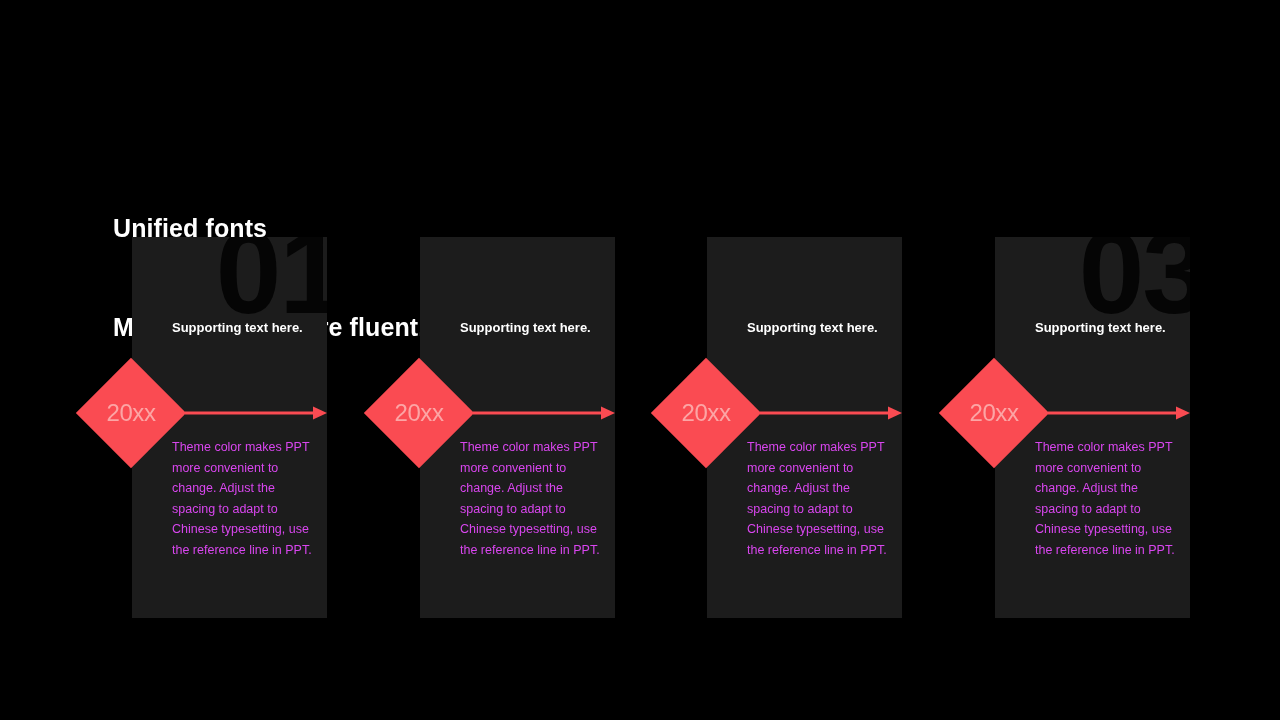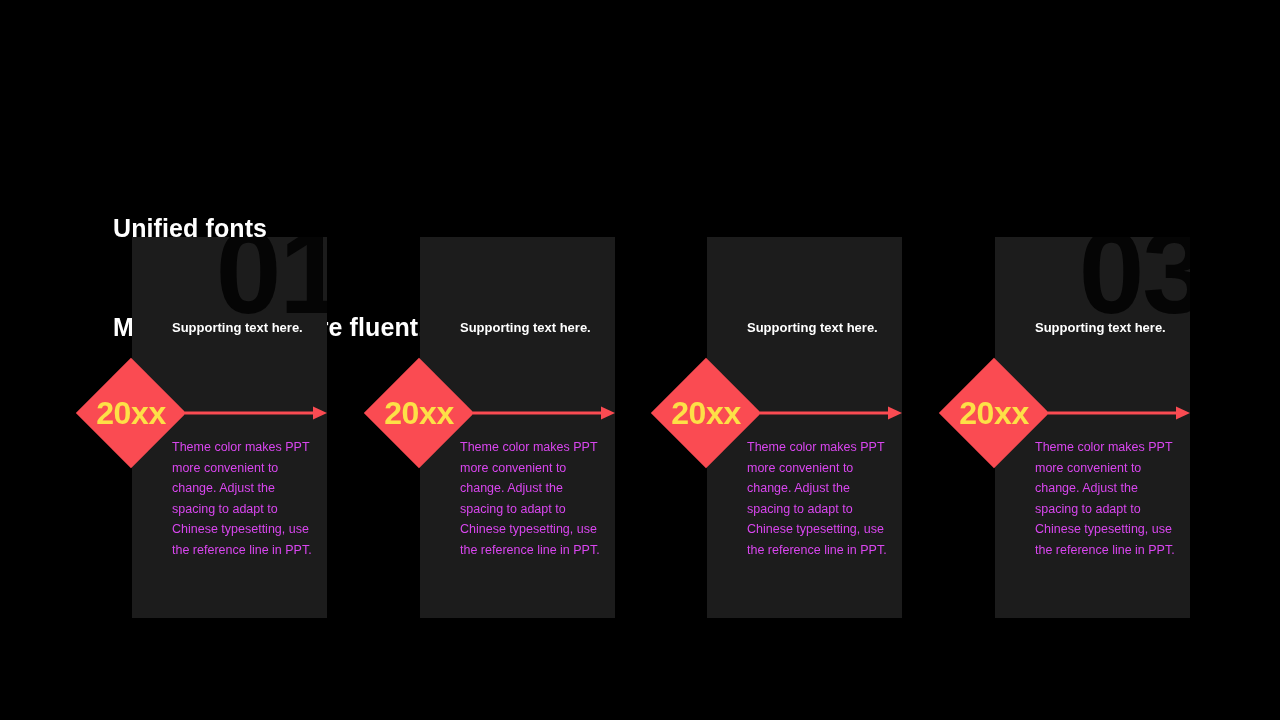--- a/index.html
+++ b/index.html
@@ -116,23 +116,23 @@
   }
   .diamond-label {
     position: absolute;
     left: 0;
     top: 0;
     width: 110px;
     height: 110px;
     display: flex;
     align-items: center;
     justify-content: center;
-    color: #fde047;
-    font-size: 32px;
-    font-weight: bold;
+    color: #fca5a5;
+    font-size: 24px;
+    font-weight: normal;
     letter-spacing: -0.4px;
   }
 </style>
 </head>
 <body>
 
 <div id="slide">
 
   <div id="headline">
     <span class="line">Unified fonts</span>

